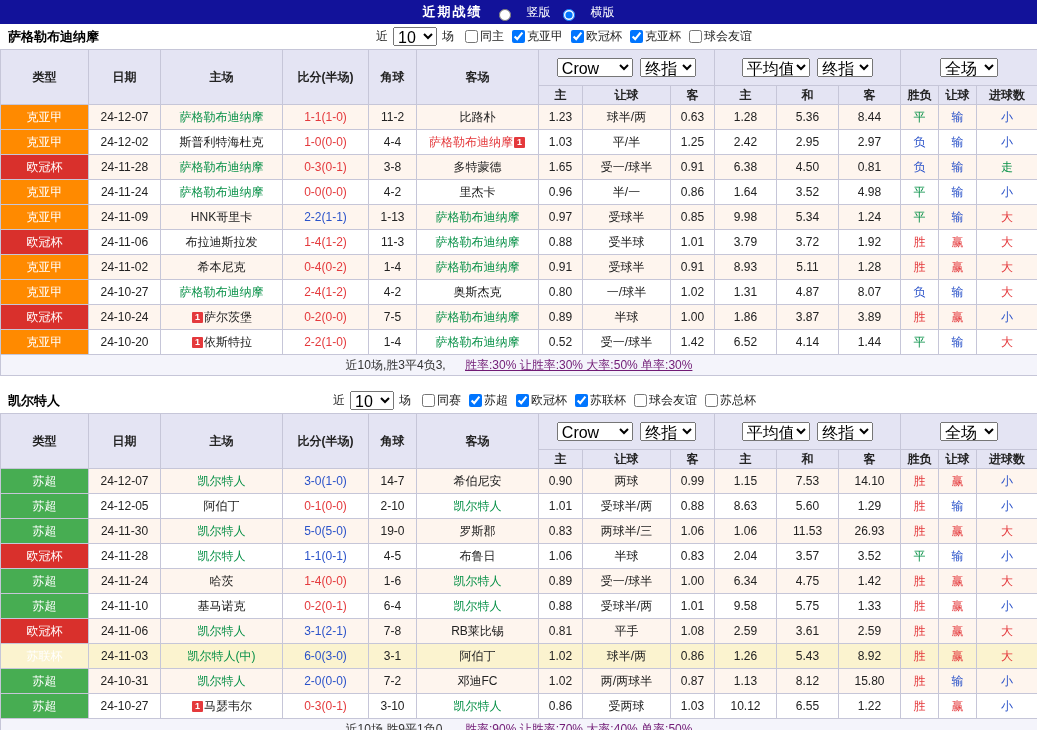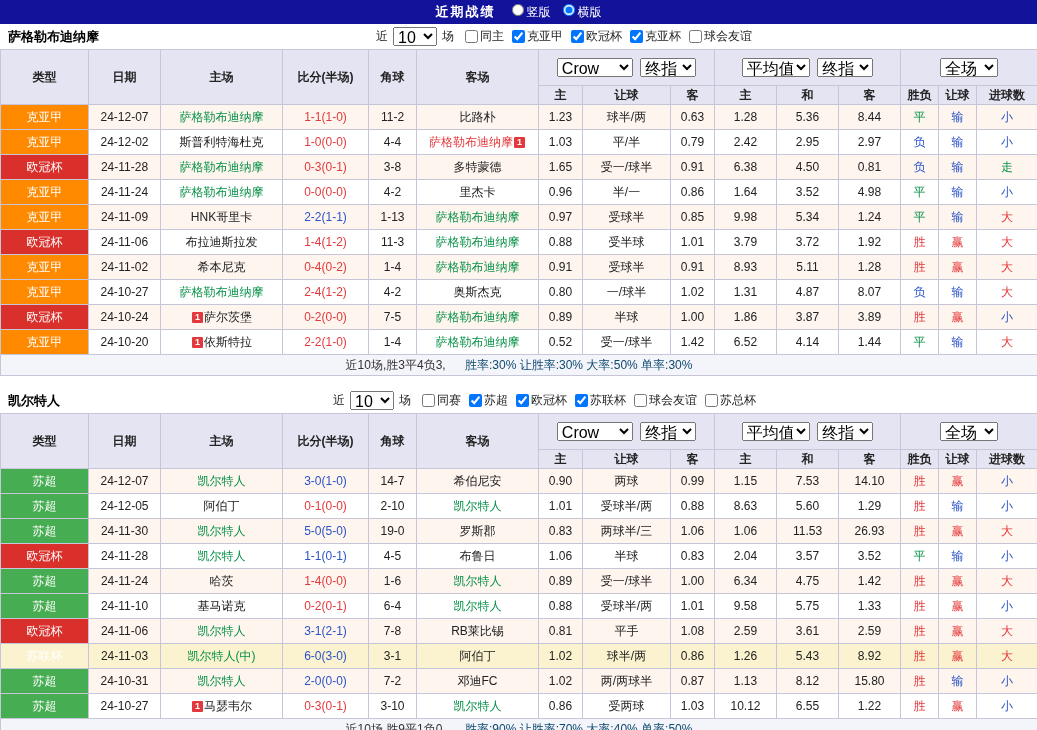--- a/index.html
+++ b/index.html
@@ -5,21 +5,21 @@
   * { box-sizing: border-box; }
   html,body { margin:0; padding:0; }
   body {
     width:1037px; height:730px; overflow:hidden; background:#fff;
     font-family:"Liberation Sans","DejaVu Sans",sans-serif; font-size:12px; color:#222;
   }
   
   .topbar { height:24px; background:#12129a; color:#fff; display:flex; align-items:center; justify-content:center; gap:16px; }
   .topbar .title { font-weight:bold; font-size:13px; letter-spacing:2px; }
   .radios { display:flex; gap:12px; align-items:center; }
-  .radio { display:flex; align-items:flex-start; gap:3px; cursor:pointer; color:#fff; }
+  .radio { display:flex; align-items:flex-end; gap:16px; cursor:pointer; color:#fff; }
   .radio input { margin:0; width:12px; height:12px; }
   
   .section-bar { height:25px; display:flex; align-items:center; padding:0 8px; }
   .team-name { font-weight:bold; font-size:13px; color:#000; }
   .filters { flex:1; display:flex; justify-content:center; align-items:center; gap:3px; }
   .checks { display:flex; align-items:flex-end; }
   .chk { display:flex; align-items:center; cursor:pointer; }
   .chk input { margin:0 2px 0 8px; width:13px; height:13px; }
   select { font-size:16px; height:19px; font-family:inherit; margin:8px 2px; }
   .sel-count { width:44px; }
@@ -40,21 +40,21 @@
   td.bg-red    { background:#d9302c !important; color:#fff; }
   td.bg-green  { background:#47ad52 !important; color:#fff; }
   td.bg-blue   { background:#4566d6 !important; color:#fff; }
   .c-red   { color:#e4393c; }
   .c-blue  { color:#2a52c9; }
   .c-green { color:#089148; }
   .badge { display:inline-block; min-width:11px; height:11px; line-height:11px; background:#e4393c; color:#fff !important;
            font-size:9px; font-weight:bold; vertical-align:1px; margin:0 1px; border-radius:1px; padding:0 1px; }
   tfoot td { height:21px; background:#f4f4fb; }
   .sum-prefix { color:#333; }
-  .sum-stats { color:#0c4a6e; margin-left:16px; }
+  .sum-stats { color:#701a75; margin-left:16px;text-decoration:underline; }
   .gap { height:12px; }
 </style>
 </head>
 <body>
 
 <div class="topbar">
   <span class="title">近期战绩</span>
   <span class="radios">
 
       <label class="radio">
@@ -187,21 +187,21 @@
         <td>
           <span>斯普利特海杜克</span>
         </td>
         <td class="c-red">1-0(0-0)</td>
         <td>4-4</td>
         <td>
           <span class="c-red">萨格勒布迪纳摩</span><span class="badge">1</span>
         </td>
         <td>1.03</td>
         <td>平/半</td>
-        <td>0.79</td>
+        <td>1.25</td>
         <td>2.42</td>
         <td>2.95</td>
         <td>2.97</td>
         <td class="c-blue">负</td>
         <td class="c-blue">输</td>
         <td class="c-blue">小</td>
       </tr>
 
       <tr>
         <td class="league bg-red">欧冠杯</td>

